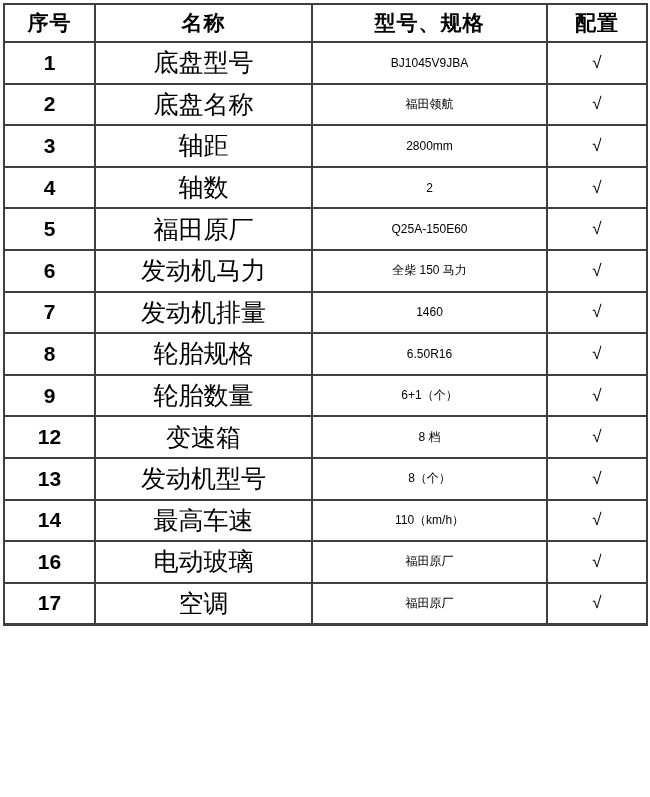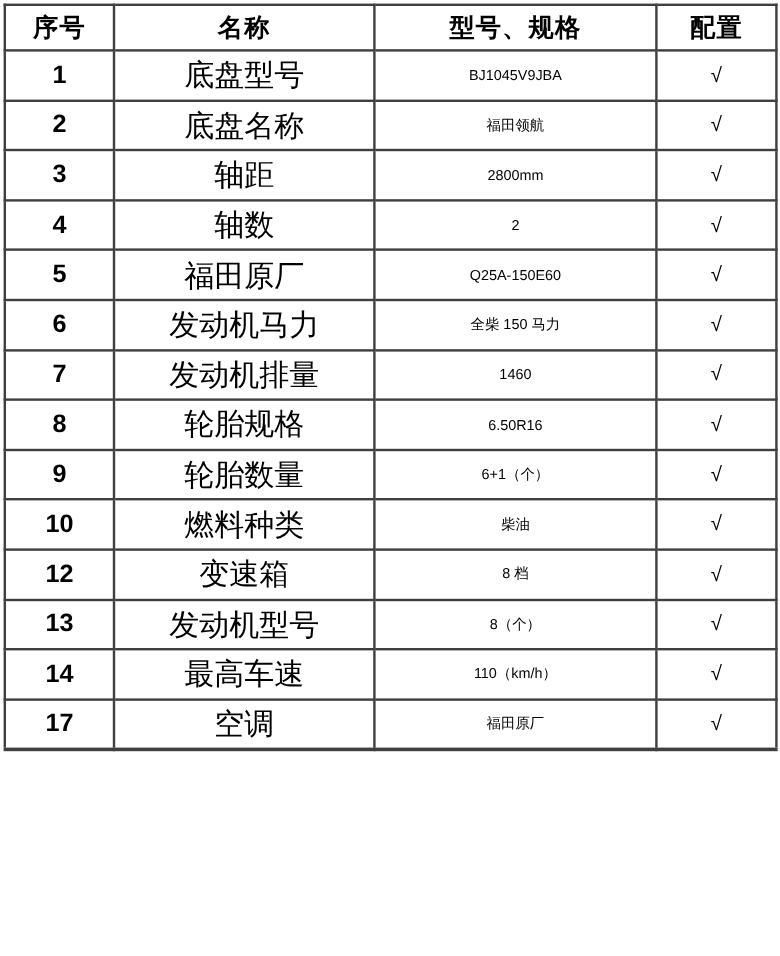--- a/index.html
+++ b/index.html
@@ -140,26 +140,20 @@
     <td class="c-check">√</td>
   </tr>
 
   <tr>
     <td class="c-no">9</td>
     <td class="c-name">轮胎数量</td>
     <td class="c-spec">6+1（个）</td>
     <td class="c-check">√</td>
   </tr>
 
-  <tr>
-    <td class="c-no">10</td>
-    <td class="c-name">燃料种类</td>
-    <td class="c-spec">柴油</td>
-    <td class="c-check">√</td>
-  </tr>
 
 
   <tr>
     <td class="c-no">12</td>
     <td class="c-name">变速箱</td>
     <td class="c-spec">8 档</td>
     <td class="c-check">√</td>
   </tr>
 
   <tr>
@@ -170,20 +164,26 @@
   </tr>
 
   <tr>
     <td class="c-no">14</td>
     <td class="c-name">最高车速</td>
     <td class="c-spec">110（km/h）</td>
     <td class="c-check">√</td>
   </tr>
 
 
+  <tr>
+    <td class="c-no">16</td>
+    <td class="c-name">电动玻璃</td>
+    <td class="c-spec">福田原厂</td>
+    <td class="c-check">√</td>
+  </tr>
 
   <tr>
     <td class="c-no">17</td>
     <td class="c-name">空调</td>
     <td class="c-spec">福田原厂</td>
     <td class="c-check">√</td>
   </tr>
 
 </tbody>
   </table>

